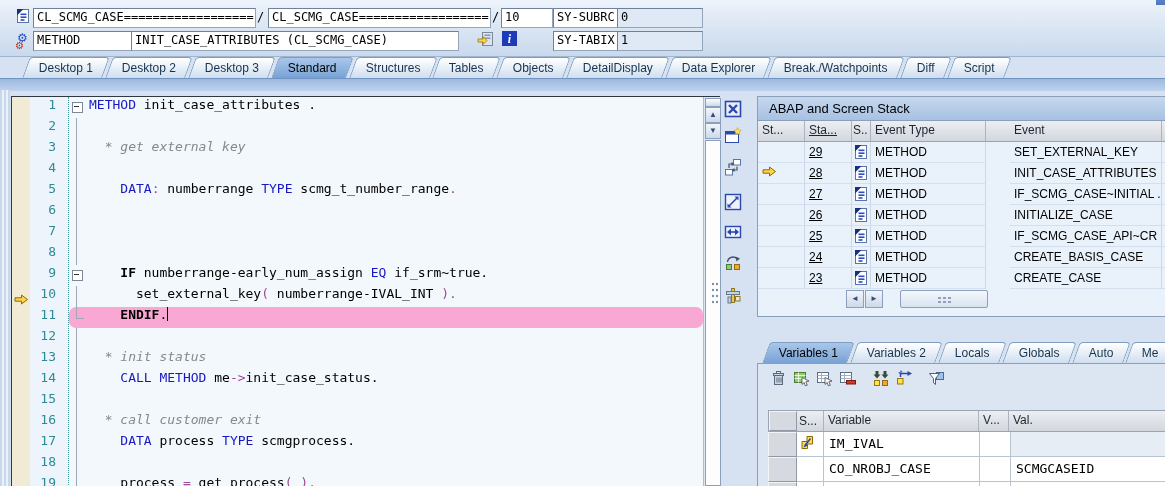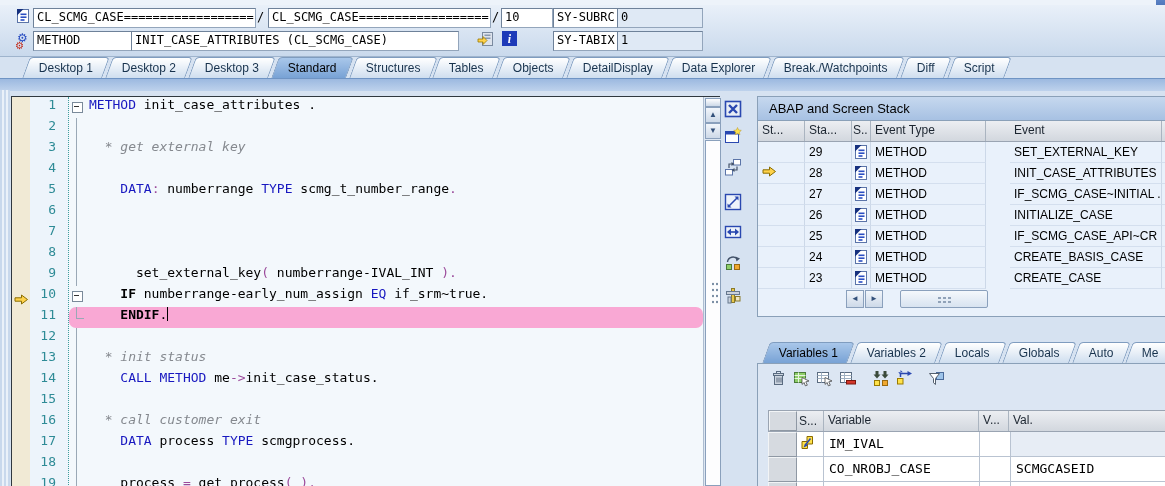--- a/index.html
+++ b/index.html
@@ -72,21 +72,21 @@
   .panel{position:absolute;left:757px;width:420px;border:1px solid #8aa0b8;background:#e9f1fb;}
   .stack-panel{top:96px;height:219px;}
   .stack-title{height:23px;line-height:23px;padding-left:11px;font-size:13px;color:#000;
     background:linear-gradient(#c6d8ee,#a7c1e3);border-bottom:1px solid #8aa0b8;}
   .grid-head{display:flex;height:20px;background:linear-gradient(#eceef2,#d2d7de);
     border-bottom:1px solid #9aa4b2;font-size:12px;color:#1c2530;}
   .grid-head>div{padding:2px 0 0 4px;border-right:1px solid #aab4c0;overflow:hidden;white-space:nowrap;flex:none;}
   .stack-row{display:flex;height:21px;font-size:12px;color:#000;background:#e9f1fb;}
   .stack-row>div{border-right:1px solid #ccd8e8;border-bottom:1px solid #d4dfee;
     padding:3px 0 0 4px;overflow:hidden;white-space:nowrap;flex:none;}
-  .c-st{width:42px;} .c-sta{width:42px;} .c-s{width:17px;padding:2px 0 0 1px !important;}
+  .c-st{width:42px;} .c-sta{width:42px;text-decoration:underline;} .c-s{width:17px;padding:2px 0 0 1px !important;}
   .c-et{width:110px;} .c-ev{width:147px;margin-left:24px;} .c-pg{width:120px;border-right:none !important;}
   .hscroll{position:absolute;left:88px;top:193px;height:17px;display:flex;gap:1px;}
   .hs-btn{width:16px;height:16px;background:linear-gradient(#f2f6fb,#cdd9e8);border:1px solid #8aa0bc;
     font-size:8px;color:#33507a;text-align:center;line-height:15px;}
   .hs-thumb{width:86px;height:16px;margin-left:16px;background:linear-gradient(#f4f8fc,#d8e3f0);
     border:1px solid #8aa0bc;border-radius:2px;position:relative;}
   .hs-thumb::after{content:"";position:absolute;left:36px;top:5px;width:14px;height:7px;
     background-image:radial-gradient(#90a2b8 35%,transparent 40%);background-size:5px 4px;}
   
   .vars-tabs{left:766px;top:342px;height:21px;}
@@ -199,22 +199,22 @@
     </div>
   <div class="ed-code" id="edCode">
       <div class="code-line"><span class="foldcell"><span class="fold-box"></span></span><span><span class="sk">METHOD</span><span> init_case_attributes .</span></span></div>
       <div class="code-line"><span class="foldcell"><span class="fold-bar"></span></span><span></span></div>
       <div class="code-line"><span class="foldcell"><span class="fold-bar"></span></span><span><span class="sc">  * get external key</span></span></div>
       <div class="code-line"><span class="foldcell"><span class="fold-bar"></span></span><span></span></div>
       <div class="code-line"><span class="foldcell"><span class="fold-bar"></span></span><span><span>    </span><span class="sk">DATA</span><span class="so">:</span><span> numberrange </span><span class="sk">TYPE</span><span> scmg_t_number_range</span><span class="so">.</span></span></div>
       <div class="code-line"><span class="foldcell"><span class="fold-bar"></span></span><span></span></div>
       <div class="code-line"><span class="foldcell"><span class="fold-bar"></span></span></div>
       <div class="code-line"><span class="foldcell"><span class="fold-bar"></span></span><span></span></div>
+      <div class="code-line"><span class="foldcell"><span class="fold-box"></span></span><span><span>    </span><span class="sb">IF</span><span> numberrange-early_num_assign </span><span class="sk">EQ</span><span> if_srm~true.</span></span></div>
       <div class="code-line"><span class="foldcell"><span class="fold-bar"></span></span><span><span>      set_external_key</span><span class="so">(</span><span> numberrange-IVAL_INT </span><span class="so">).</span></span></div>
-      <div class="code-line"><span class="foldcell"><span class="fold-box"></span></span><span><span>    </span><span class="sb">IF</span><span> numberrange-early_num_assign </span><span class="sk">EQ</span><span> if_srm~true.</span></span></div>
       <div class="code-line cur"><span class="foldcell"><span class="fold-corner"></span></span><span><span>    </span><span class="sb">ENDIF</span><span>.</span></span><span class="caret"></span></div>
       <div class="code-line"><span class="foldcell"><span class="fold-bar"></span></span><span></span></div>
       <div class="code-line"><span class="foldcell"><span class="fold-bar"></span></span><span><span class="sc">  * init status</span></span></div>
       <div class="code-line"><span class="foldcell"><span class="fold-bar"></span></span><span><span>    </span><span class="sk">CALL METHOD</span><span> me</span><span class="so">-&gt;</span><span>init_case_status.</span></span></div>
       <div class="code-line"><span class="foldcell"><span class="fold-bar"></span></span><span></span></div>
       <div class="code-line"><span class="foldcell"><span class="fold-bar"></span></span><span><span class="sc">  * call customer exit</span></span></div>
       <div class="code-line"><span class="foldcell"><span class="fold-bar"></span></span><span><span>    </span><span class="sk">DATA</span><span> process </span><span class="sk">TYPE</span><span> scmgprocess.</span></span></div>
       <div class="code-line"><span class="foldcell"><span class="fold-bar"></span></span><span></span></div>
       <div class="code-line"><span class="foldcell"><span class="fold-bar"></span></span><span><span>    process </span><span class="so">=</span><span> get_process</span><span class="so">( ).</span></span></div>
     </div>

